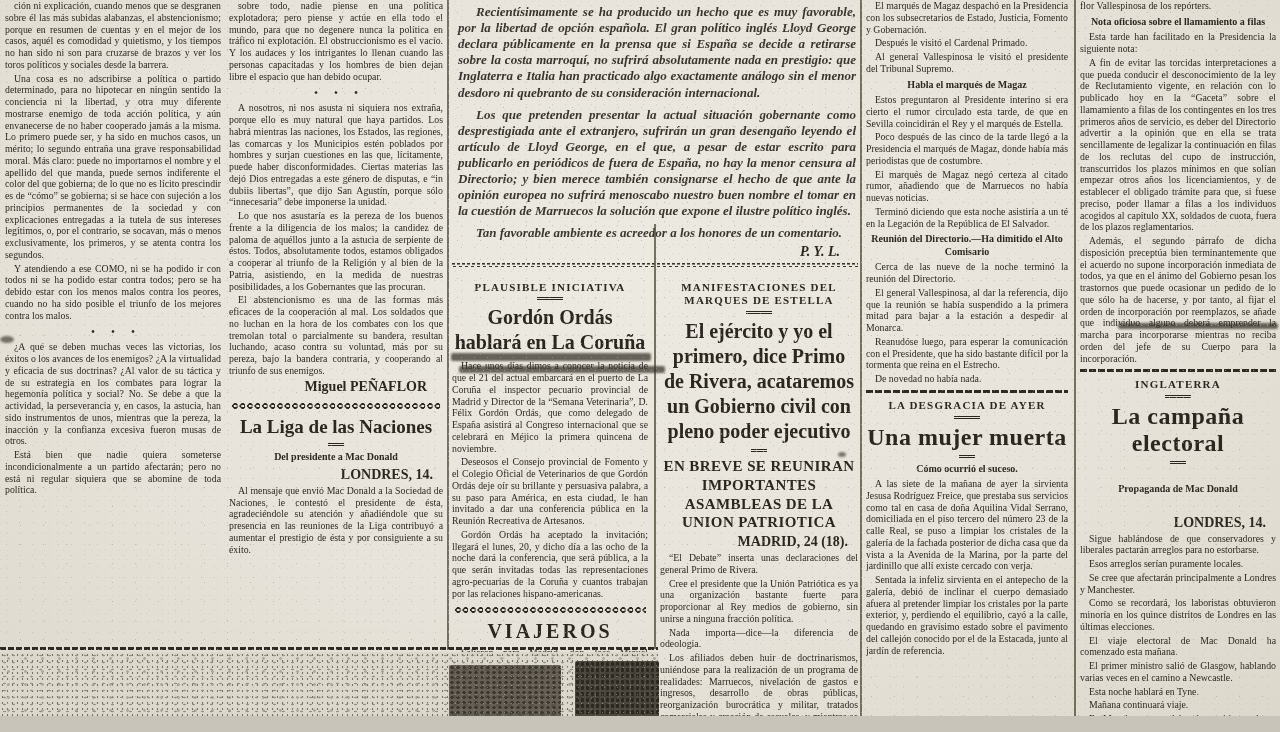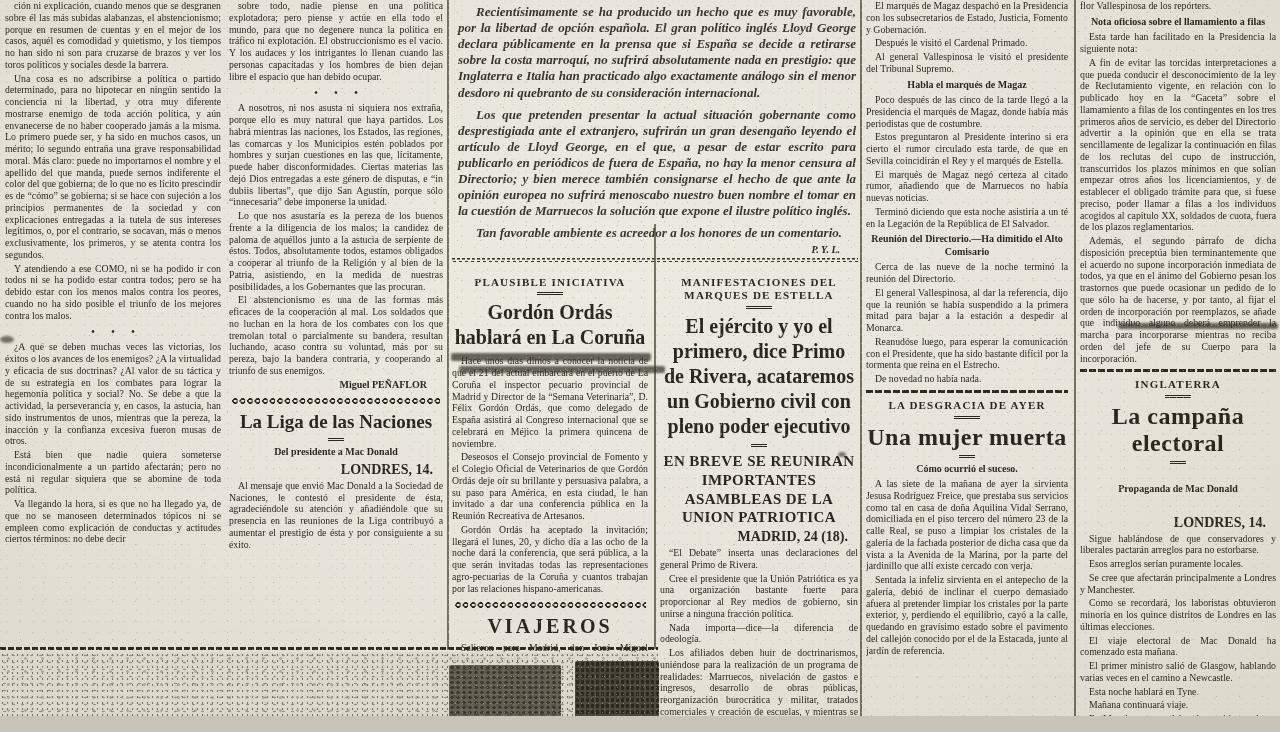--- a/index.html
+++ b/index.html
@@ -21,21 +21,21 @@
   }
   .col { position:absolute; top:0; overflow:hidden; }
   .c1 { left:5px;    width:216px; height:650px; }
   .c2 { left:229px;  width:214px; height:732px; }
   .mid{ left:452px;  width:406px; height:732px; }
   .c5 { left:866px;  width:202px; height:732px; }
   .c6 { left:1080px; width:196px; height:732px; }
 
   .bp { font-size:9.8px; line-height:1.2; text-align:justify; text-indent:9px; margin-bottom:2px; }
   .sep { text-align:center; font-weight:bold; font-size:10px; letter-spacing:7px; margin:5px 0 4px; text-indent:7px; }
-  .sig { text-align:right; font-weight:bold; font-size:10px; padding-right:16px; margin:2px 0 3px; }
+  .sig { text-align:right; font-weight:bold; font-size:14px; padding-right:16px; margin:2px 0 3px; }
 
   .kicker { font-size:11px; font-weight:bold; text-align:center; letter-spacing:1.2px; line-height:1.25; }
   .kbar { width:26px; height:3px; border-top:1px solid #2b2720; border-bottom:1px solid #2b2720; margin:3px auto 5px; }
   .kbar.short { width:16px; }
   .head-md { font-size:19px; font-weight:bold; text-align:center; line-height:1.15; margin:2px 0 6px; }
   .head-lg { font-size:20px; font-weight:bold; text-align:center; line-height:1.25; margin:3px 2px 5px; }
   .head-xl { font-size:24px; font-weight:bold; text-align:center; letter-spacing:.5px; margin:1px 0 4px; }
   .subcaps { font-size:15px; font-weight:bold; text-align:center; line-height:1.25; letter-spacing:.4px; margin:2px 0; }
   .subhead { font-size:10px;  font-weight:bold; text-align:center; line-height:1.25; margin:4px 0 3px; }
   .dateline { font-size:14px; font-weight:bold; text-align:right; padding-right:10px; margin-bottom:2px; }
@@ -86,21 +86,20 @@
 
 <div class="page">
 
   <div class="col c1">
     <p class="bp">ción ni explicación, cuando menos que se desgranen sobre él las más subidas alabanzas, el abstencionismo; porque en resumen de cuentas y en el mejor de los casos, aquél es comodidad y quietismo, y los tiempos no han sido ni son para cruzarse de brazos y ver los toros políticos y sociales desde la barrera.</p>
     <p class="bp">Una cosa es no adscribirse a política o partido determinado, para no hipotecar en ningún sentido la conciencia ni la libertad, y otra muy diferente mostrarse enemigo de toda acción política, y aún envanecerse de no haber cooperado jamás a la misma. Lo primero puede ser, y ha sido en muchos casos, un mérito; lo segundo entraña una grave responsabilidad moral. Más claro: puede no importarnos el nombre y el apellido del que manda, puede sernos indiferente el color del que gobierna; de lo que no es lícito prescindir es de “cómo” se gobierna; si se hace con sujeción a los principios permanentes de la sociedad y con explicaciones entregadas a la tutela de sus intereses legítimos, o, por el contrario, se socavan, más o menos exclusivamente, los primeros, y se atenta contra los segundos.</p>
     <p class="bp">Y atendiendo a ese COMO, ni se ha podido ir con todos ni se ha podido estar contra todos; pero se ha debido estar con los menos malos contra los peores, cuando no ha sido posible el triunfo de los mejores contra los malos.</p>
     <div class="sep">• • •</div>
     <p class="bp">¿A qué se deben muchas veces las victorias, los éxitos o los avances de los enemigos? ¿A la virtualidad y eficacia de sus doctrinas? ¿Al valor de su táctica y de su estrategia en los combates para lograr la hegemonía política y social? No. Se debe a que la actividad, la perseverancia y, en casos, la astucia, han sido instrumentos de unos, mientras que la pereza, la inacción y la confianza excesiva fueron musas de otros.</p>
     <p class="bp">Está bien que nadie quiera someterse incondicionalmente a un partido afectarán; pero no está ni regular siquiera que se abomine de toda política.</p>
-    <p class="bp">Va llegando la hora, si es que no ha llegado ya, de que no se manoseen determinados tópicos ni se empleen como explicación de conductas y actitudes ciertos términos: no debe decir</p>
   </div>
 
   <div class="col c2">
     <p class="bp">sobre todo, nadie piense en una política explotadora; pero piense y actúe en ella todo el mundo, para que no degenere nunca la política en tráfico ni explotación. El obstruccionismo es el vacío. Y los audaces y los intrigantes lo llenan cuando las personas capacitadas y los hombres de bien dejan libre el espacio que han debido ocupar.</p>
     <div class="sep">• • •</div>
     <p class="bp">A nosotros, ni nos asusta ni siquiera nos extraña, porque ello es muy natural que haya partidos. Los habrá mientras las naciones, los Estados, las regiones, las comarcas y los Municipios estén poblados por hombres y surjan cuestiones en las que, lícitamente, puede haber disconformidades. Ciertas materias las dejó Dios entregadas a este género de disputas, e “in dubiis libertas”, que dijo San Agustín, porque sólo “innecesaria” debe imponerse la unidad.</p>
     <p class="bp">Lo que nos asustaría es la pereza de los buenos frente a la diligencia de los malos; la candidez de paloma de aquéllos junto a la astucia de serpiente de éstos. Todos, absolutamente todos, estamos obligados a cooperar al triunfo de la Religión y al bien de la Patria, asistiendo, en la medida de nuestras posibilidades, a los Gobernantes que las procuran.</p>
     <p class="bp">El abstencionismo es una de las formas más eficaces de la cooperación al mal. Los soldados que no luchan en la hora de los combates con los que tremolan total o parcialmente su bandera, resultan luchando, acaso contra su voluntad, más por su pereza, bajo la bandera contraria, y cooperando al triunfo de sus enemigos.</p>
     <div class="sig">Miguel PEÑAFLOR</div>
     <div class="chain"></div>
@@ -152,22 +151,22 @@
         <p class="bp">Las próximas asambleas de noviembre y diciembre deben señalar los hombres y las ideas suficientes para des</p>
       </div>
     </div>
   </div>
 
   <div class="col c5">
     <p class="bp">El marqués de Magaz despachó en la Presidencia con los subsecretarios de Estado, Justicia, Fomento y Gobernación.</p>
     <p class="bp">Después le visitó el Cardenal Primado.</p>
     <p class="bp">Al general Vallespinosa le visitó el presidente del Tribunal Supremo.</p>
     <div class="subhead">Habla el marqués de Magaz</div>
+    <p class="bp">Estos preguntaron al Presidente interino si era cierto el rumor circulado esta tarde, de que en Sevilla coincidirán el Rey y el marqués de Estella.</p>
     <p class="bp">Poco después de las cinco de la tarde llegó a la Presidencia el marqués de Magaz, donde había más periodistas que de costumbre.</p>
-    <p class="bp">Estos preguntaron al Presidente interino si era cierto el rumor circulado esta tarde, de que en Sevilla coincidirán el Rey y el marqués de Estella.</p>
     <p class="bp">El marqués de Magaz negó certeza al citado rumor, añadiendo que de Marruecos no había nuevas noticias.</p>
     <p class="bp">Terminó diciendo que esta noche asistiría a un té en la Legación de la República de El Salvador.</p>
     <div class="subhead">Reunión del Directorio.—Ha dimitido el Alto Comisario</div>
     <p class="bp">Cerca de las nueve de la noche terminó la reunión del Directorio.</p>
     <p class="bp">El general Vallespinosa, al dar la referencia, dijo que la reunión se había suspendido a la primera mitad para bajar a la estación a despedir al Monarca.</p>
     <p class="bp">Reanudóse luego, para esperar la comunicación con el Presidente, que ha sido bastante difícil por la tormenta que reina en el Estrecho.</p>
     <p class="bp">De novedad no había nada.</p>
     <div class="drule"></div>
     <div>
       <div class="kicker">LA DESGRACIA DE AYER</div>

